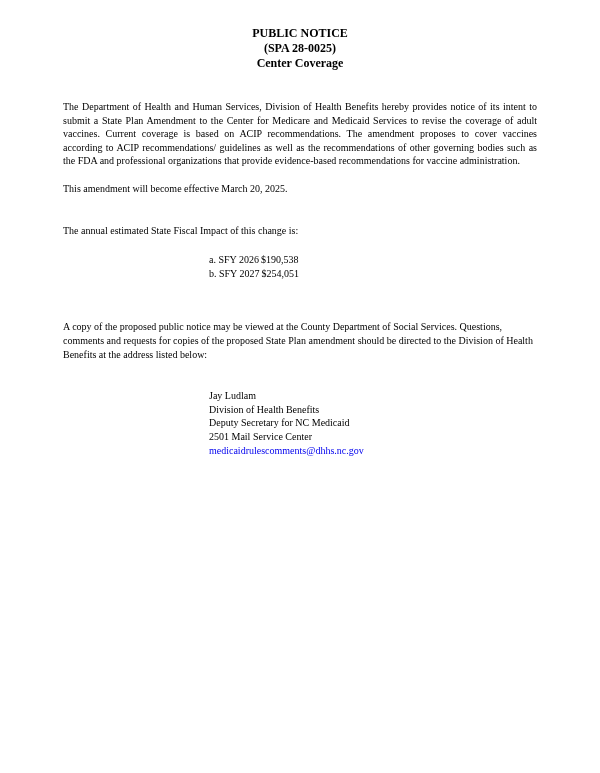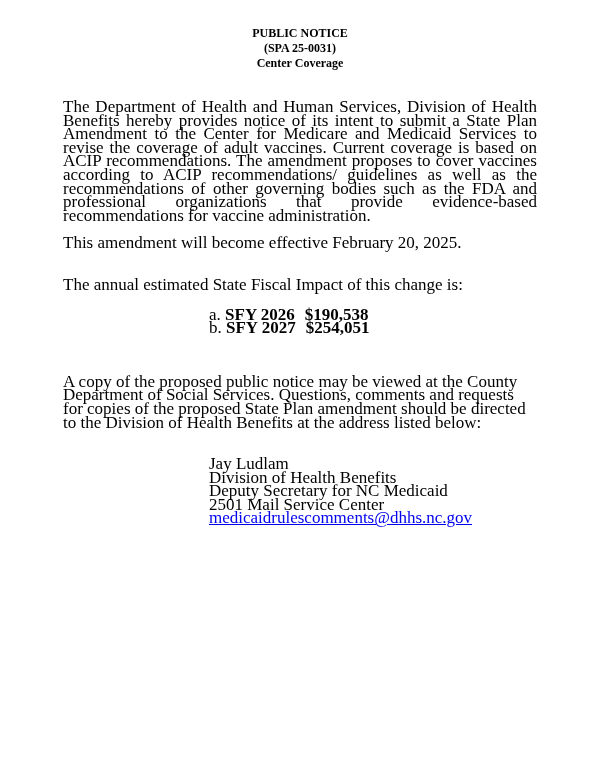--- a/index.html
+++ b/index.html
@@ -25,81 +25,80 @@
   .doc-header {
     text-align: center;
     font-weight: bold;
     font-size: 12px;
     line-height: 15px;
   }
   .doc-header div {
     white-space: pre-wrap;
   }
   .body-text {
-    font-size: 17px;
+    font-size: 10px;
     line-height: 13.6px;
   }
   .para-justified {
     text-align: justify;
     margin: 29px 0 0 0;
   }
   .effective-line {
     margin: 14px 0 0 0;
   }
   .fiscal-intro {
     margin: 28px 0 15px 0;
   }
   .fiscal-list {
     margin: 16px 0 0 0;
     padding-left: 146px;
   }
   .fiscal-item {
     white-space: pre-wrap;
   }
   .fiscal-item .bold {
-    font-weight: bold;
+    font-weight: normal;
   }
   .fiscal-item .amount {
-    margin-left: 10px;
+    margin-left: 2px;
   }
   .copy-para {
     margin: 40px 0 0 0;
     text-align: left;
   }
   .address-block {
     margin: 28px 0 0 0;
     padding-left: 146px;
   }
   .address-block div {
     white-space: pre-wrap;
   }
   .doc-footer {
     margin: 84px 0 0 0;
     text-align: center;
   }
   a.doc-link {
     color: var(--link-color, #0000EE);
-    text-decoration: underline;
     cursor: pointer;
   }
 </style>
 </head>
 <body style="color: rgb(0, 0, 0); background: rgb(255, 255, 255);">
 
 <div class="page">
 
   <div class="doc-header">
     <div>PUBLIC NOTICE</div>
-    <div>(SPA 25-0031)</div>
+    <div>(SPA 28-0025)</div>
     <div>Center Coverage</div>
   </div>
 
   <div class="body-text para-justified">The Department of Health and Human Services, Division of Health Benefits hereby provides notice of its intent to submit a State Plan Amendment to the Center for Medicare and Medicaid Services to revise the coverage of adult vaccines. Current coverage is based on ACIP recommendations. The amendment proposes to cover vaccines according to ACIP recommendations/ guidelines as well as the recommendations of other governing bodies such as the FDA and professional organizations that provide evidence-based recommendations for vaccine administration.</div>
 
-  <div class="body-text effective-line">This amendment will become effective February 20, 2025.</div>
+  <div class="body-text effective-line">This amendment will become effective March 20, 2025.</div>
 
   <div class="body-text fiscal-intro">The annual estimated State Fiscal Impact of this change is:</div>
 
   <div class="body-text fiscal-list">
     <div class="fiscal-item"><span>a. </span><span class="bold">SFY 2026</span><span class="bold amount">$190,538</span></div>
     <div class="fiscal-item"><span>b. </span><span class="bold">SFY 2027</span><span class="bold amount">$254,051</span></div>
   </div>
 
   <div class="body-text copy-para">A copy of the proposed public notice may be viewed at the County Department of Social Services. Questions, comments and requests for copies of the proposed State Plan amendment should be directed to the Division of Health Benefits at the address listed below:</div>
 

